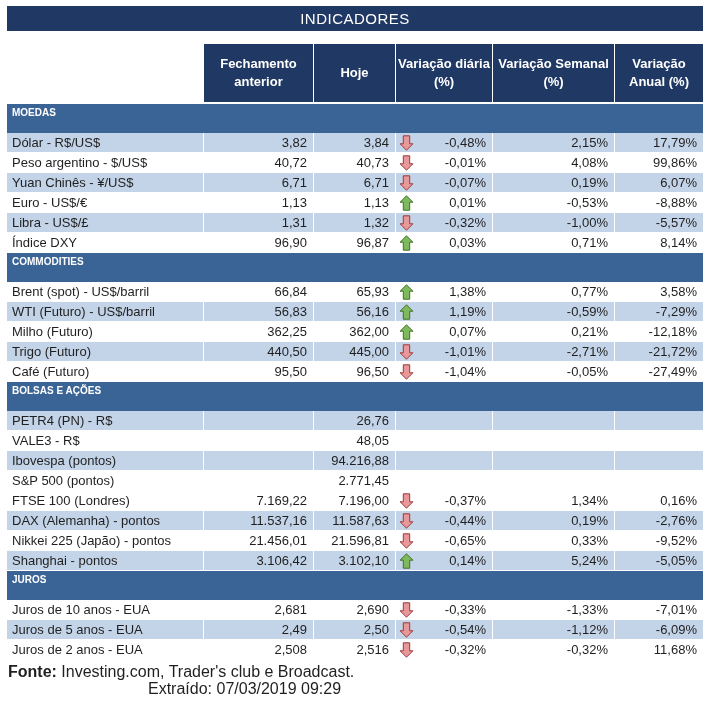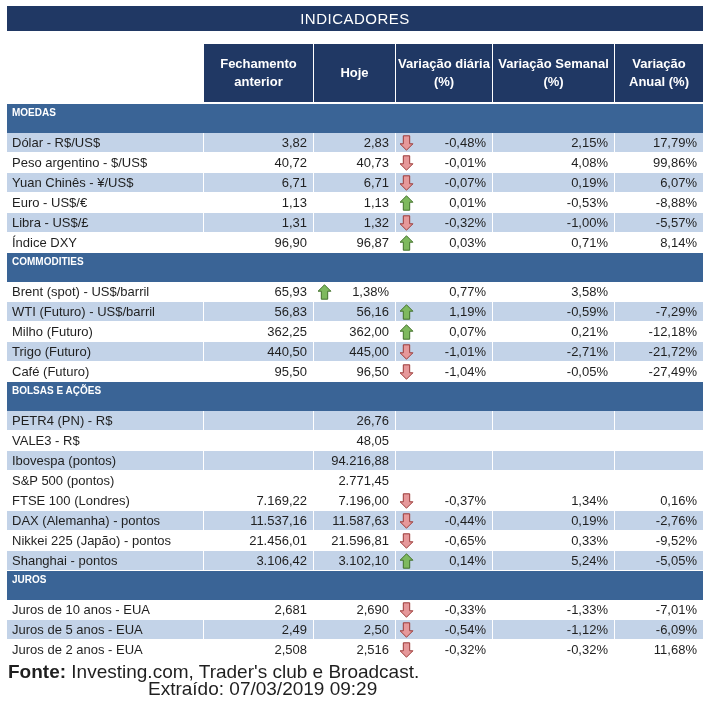--- a/index.html
+++ b/index.html
@@ -42,21 +42,21 @@
   .row.shaded{background:var(--rowblue,#c3d3e8);}
   .cell{
     display:flex;align-items:center;justify-content:flex-end;
     padding-right:6px;border-left:1px solid #fff;box-sizing:border-box;
     overflow:hidden;white-space:nowrap;
   }
   .label-cell{justify-content:flex-start;padding-left:5px;padding-right:0;border-left:none;}
   .vdia-cell{position:relative;}
   .arrow{position:absolute;left:3px;top:2px;}
 
-  .footer{margin-top:3px;font-size:19px;line-height:17px;}
+  .footer{margin-top:3px;font-size:16px;line-height:17px;}
   .fonte-line{padding-left:1px;}
   .fonte-line b{font-weight:bold;}
   .extraido-line{padding-left:141px;}
 </style>
 </head>
 <body>
 
 <div class="page">
 
   <div class="title-bar">INDICADORES</div>
@@ -84,21 +84,21 @@
         <div>Anual (%)</div>
       </div>
     </div>
 
   <div id="table-body">
 
   <div class="section-header first">MOEDAS</div>
       <div class="row shaded">
         <div class="cell label-cell">Dólar - R$/US$</div>
         <div class="cell num-cell">3,82</div>
-        <div class="cell num-cell">2,83</div>
+        <div class="cell num-cell">3,84</div>
         <div class="cell num-cell vdia-cell">
           <svg class="arrow" width="15" height="16" viewBox="0 0 14 16">
             <path d="M7 15.2 L13.4 8.8 L10.2 8.8 L10.2 0.8 L3.8 0.8 L3.8 8.8 L0.6 8.8 Z" fill="#e6989a" stroke="#9c3a38" stroke-width="1" stroke-linejoin="round"></path>
           </svg>
           <span>-0,48%</span>
         </div>
         <div class="cell num-cell">2,15%</div>
         <div class="cell num-cell">17,79%</div>
       </div>
       <div class="row">
@@ -162,20 +162,21 @@
             <path d="M7 0.8 L13.4 7.2 L10.2 7.2 L10.2 15.2 L3.8 15.2 L3.8 7.2 L0.6 7.2 Z" fill="#7eb95e" stroke="#41702a" stroke-width="1" stroke-linejoin="round"></path>
           </svg>
           <span>0,03%</span>
         </div>
         <div class="cell num-cell">0,71%</div>
         <div class="cell num-cell">8,14%</div>
       </div>
       <div class="section-header">COMMODITIES</div>
       <div class="row">
         <div class="cell label-cell">Brent (spot) - US$/barril</div>
+        <div class="cell num-cell">66,84</div>
         <div class="cell num-cell">65,93</div>
         <div class="cell num-cell vdia-cell">
           <svg class="arrow" width="15" height="16" viewBox="0 0 14 16">
             <path d="M7 0.8 L13.4 7.2 L10.2 7.2 L10.2 15.2 L3.8 15.2 L3.8 7.2 L0.6 7.2 Z" fill="#7eb95e" stroke="#41702a" stroke-width="1" stroke-linejoin="round"></path>
           </svg>
           <span>1,38%</span>
         </div>
         <div class="cell num-cell">0,77%</div>
         <div class="cell num-cell">3,58%</div>
       </div>

